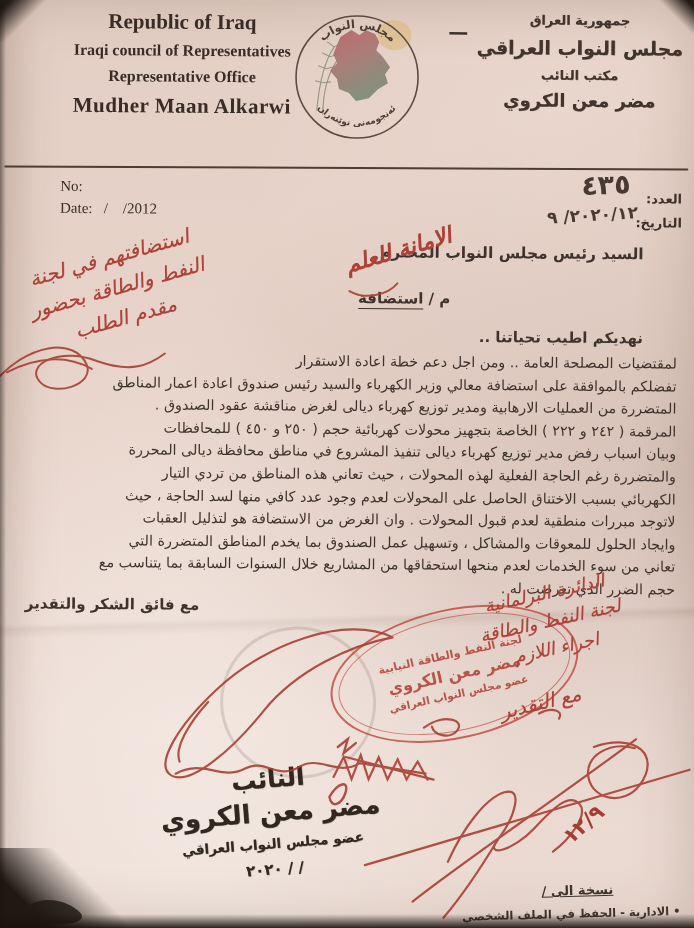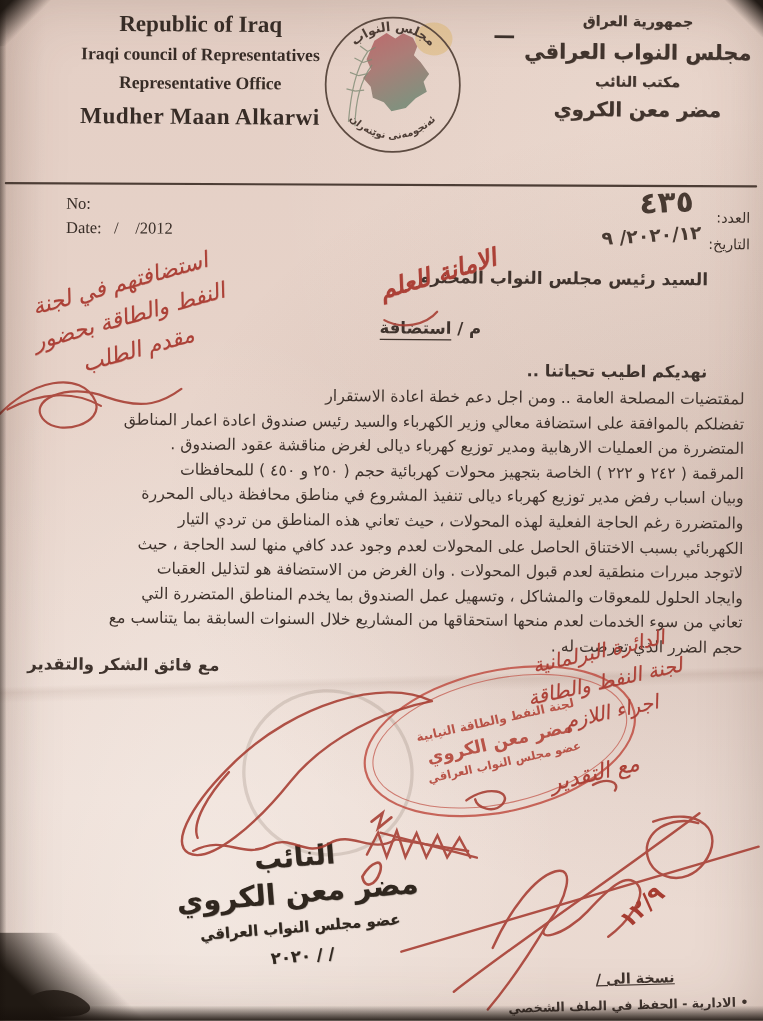--- a/index.html
+++ b/index.html
@@ -50,21 +50,21 @@
   .arh .a3 { font-size:13px; font-weight:bold; margin-top:9px; }
   .arh .a4 { font-size:18px; font-weight:bold; margin-top:7px; }
 
   #header-dash { left:449px; top:22px; font-size:20px; color:#3c312b; font-weight:bold; }
 
   #rule { left:6px; top:170px; width:684px; height:2px; background:#4c3d35;
           transform:rotate(-0.2deg); border-radius:2px; }
 
   
   .ref-en { font-family:"Liberation Serif", serif; font-weight:normal; font-size:15px; color:#392e28; }
-  .ref-ar { direction:rtl; font-size:13px; font-weight:normal; color:#3c3029; }
+  .ref-ar { direction:rtl; font-size:13px; font-weight:bold; color:#3c3029; }
   .hand-dark { color:#483a32; font-weight:bold; }
 
   
   .ar { direction:rtl; color:#3f332d; }
   .addressee { font-size:15.5px; font-weight:bold; }
   .subject { font-size:15px; font-weight:bold; }
   .subject .u { border-bottom:1.6px solid #3f332d; padding-bottom:1px; }
   .greeting { font-size:15px; font-weight:bold; }
   .body-line { font-size:14.3px; line-height:22.6px; white-space:nowrap; }
   .closing { font-size:15px; font-weight:bold; }
@@ -175,21 +175,21 @@
 
     <div class="abs hand z3" style="left:10px; top:246px; width:220px; transform:rotate(-16deg); text-align:center; font-size:20px; line-height:31px;">
       <div>استضافتهم في لجنة</div>
       <div>النفط والطاقة بحضور</div>
       <div>مقدم الطلب</div>
     </div>
 
     <div class="abs hand z3" style="left:346px; top:240px; font-size:22px; transform:rotate(-17deg); font-weight:bold;">الامانة للعلم</div>
 
     <div class="abs ar addressee" style="right:56px; top:246px;">السيد رئيس مجلس النواب المحترم</div>
-    <div class="abs ar subject" style="right:262px; top:292px;">
+    <div class="abs ar subject" style="right:249px; top:292px;">
       <span>م / </span><span class="u">استضافة</span>
     </div>
     <div class="abs ar greeting" style="right:56px; top:330px;">نهديكم اطيب تحياتنا ..</div>
 
     <div class="abs ar z2" style="right:22px; left:14px; top:353px; text-align:right;">
       <div class="body-line">لمقتضيات المصلحة العامة .. ومن اجل دعم خطة اعادة الاستقرار</div>
       <div class="body-line">تفضلكم بالموافقة على استضافة معالي وزير الكهرباء والسيد رئيس صندوق اعادة اعمار المناطق</div>
       <div class="body-line">المتضررة من العمليات الارهابية ومدير توزيع كهرباء ديالى لغرض مناقشة عقود الصندوق .</div>
       <div class="body-line">المرقمة ( ٢٤٢ و ٢٢٢ ) الخاصة بتجهيز محولات كهربائية حجم ( ٢٥٠ و ٤٥٠ ) للمحافظات</div>
       <div class="body-line">وبيان اسباب رفض مدير توزيع كهرباء ديالى تنفيذ المشروع في مناطق محافظة ديالى المحررة</div>

